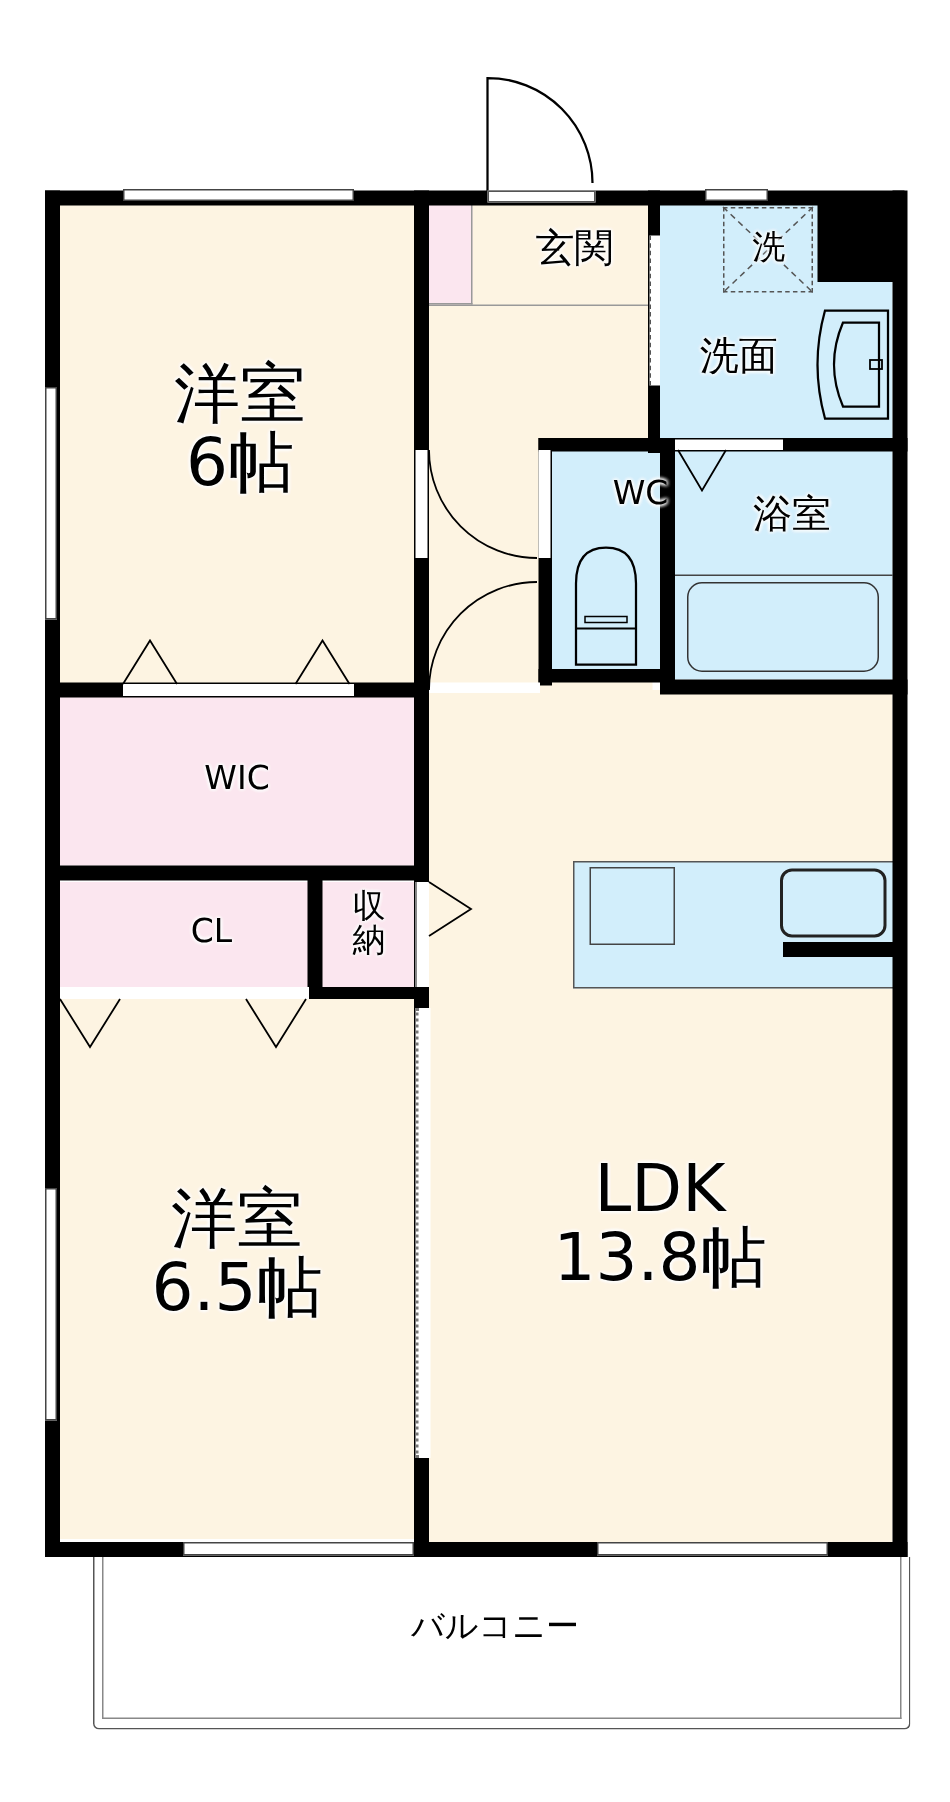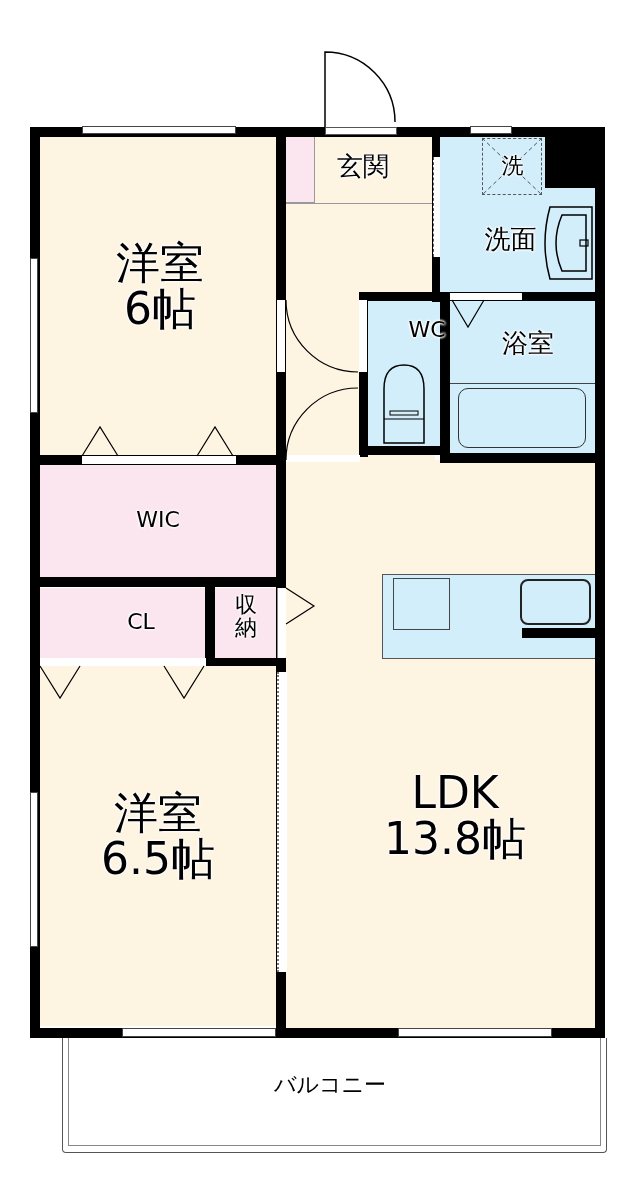--- a/index.html
+++ b/index.html
@@ -122,24 +122,24 @@
   <polyline points="0,0 28,18 0,36" fill="none" stroke="#000" stroke-width="1.2"></polyline>
 </svg>
 
 <div class="abs" style="left:62px;top:1038px;width:545px;height:115px;border:1.5px solid #555;border-top:none;border-radius:0 0 4px 4px;"></div>
 <div class="abs" style="left:68px;top:1038px;width:533px;height:108px;border:1px solid #888;border-top:none;"></div>
 
 <div class="label big" style="left:60px;top:240px;width:200px;">洋室
 6帖</div>
 <div class="label big" style="left:48px;top:790px;width:220px;">洋室
 6.5帖</div>
-<div class="label big" style="left:350px;top:770px;width:210px;">LDK
+<div class="label big" style="left:335px;top:770px;width:210px;">LDK
 13.8帖</div>
-<div class="label mid" style="left:308px;top:153px;width:110px;">玄関</div>
+<div class="label mid" style="left:328px;top:153px;width:110px;">玄関</div>
 <div class="label sm" style="left:490px;top:154px;width:45px;">洗</div>
-<div class="label mid" style="left:468px;top:226px;width:85px;">洗面</div>
+<div class="label mid" style="left:450px;top:226px;width:85px;font-family:Liberation Mono, monospace;">洗面</div>
 <div class="label sm" style="left:392px;top:318px;width:70px;">WC</div>
 <div class="label mid" style="left:478px;top:330px;width:100px;">浴室</div>
 <div class="label sm" style="left:98px;top:508px;width:120px;">WIC</div>
 <div class="label sm" style="left:96px;top:610px;width:90px;">CL</div>
 <div class="label sm" style="left:218px;top:593px;width:56px;">収
 納</div>
 <div class="label sm" style="left:230px;top:1073px;width:200px;">バルコニー</div>
 
 </body></html>

